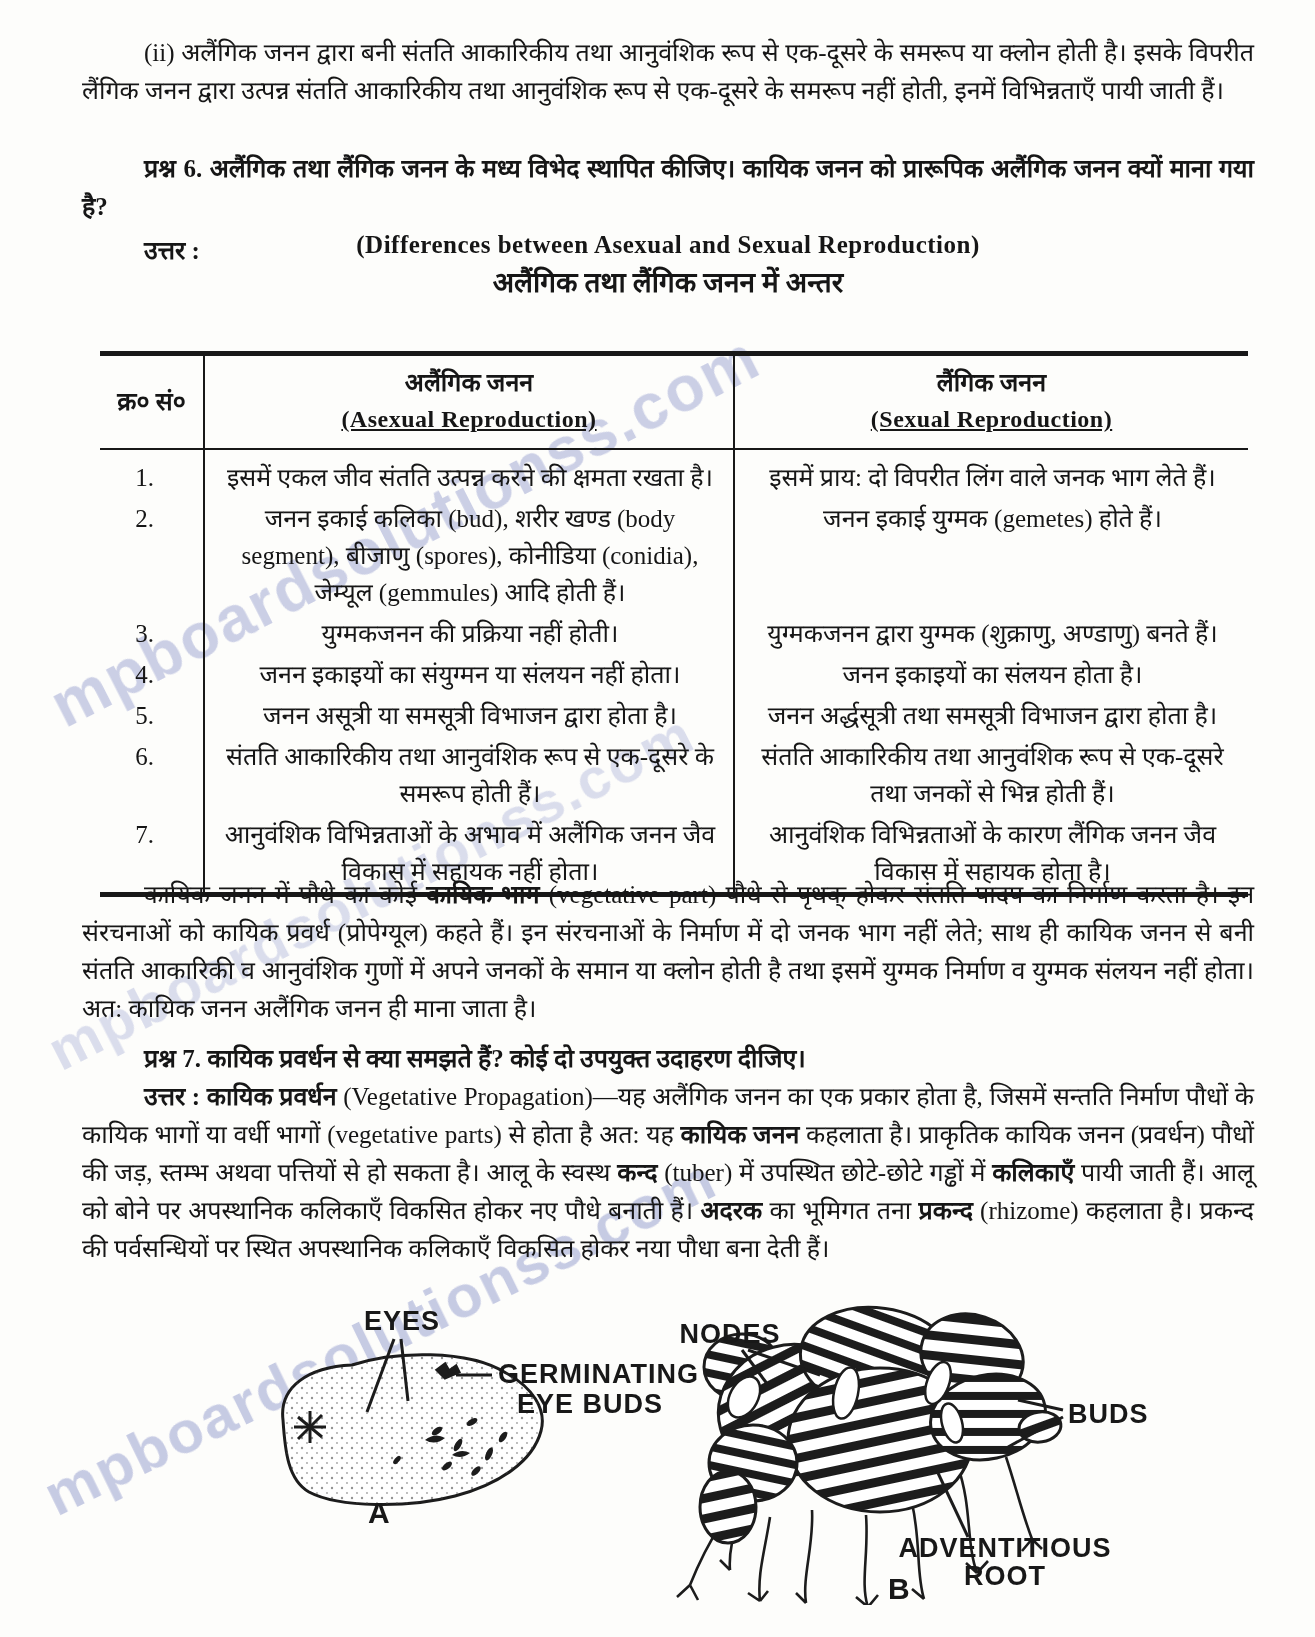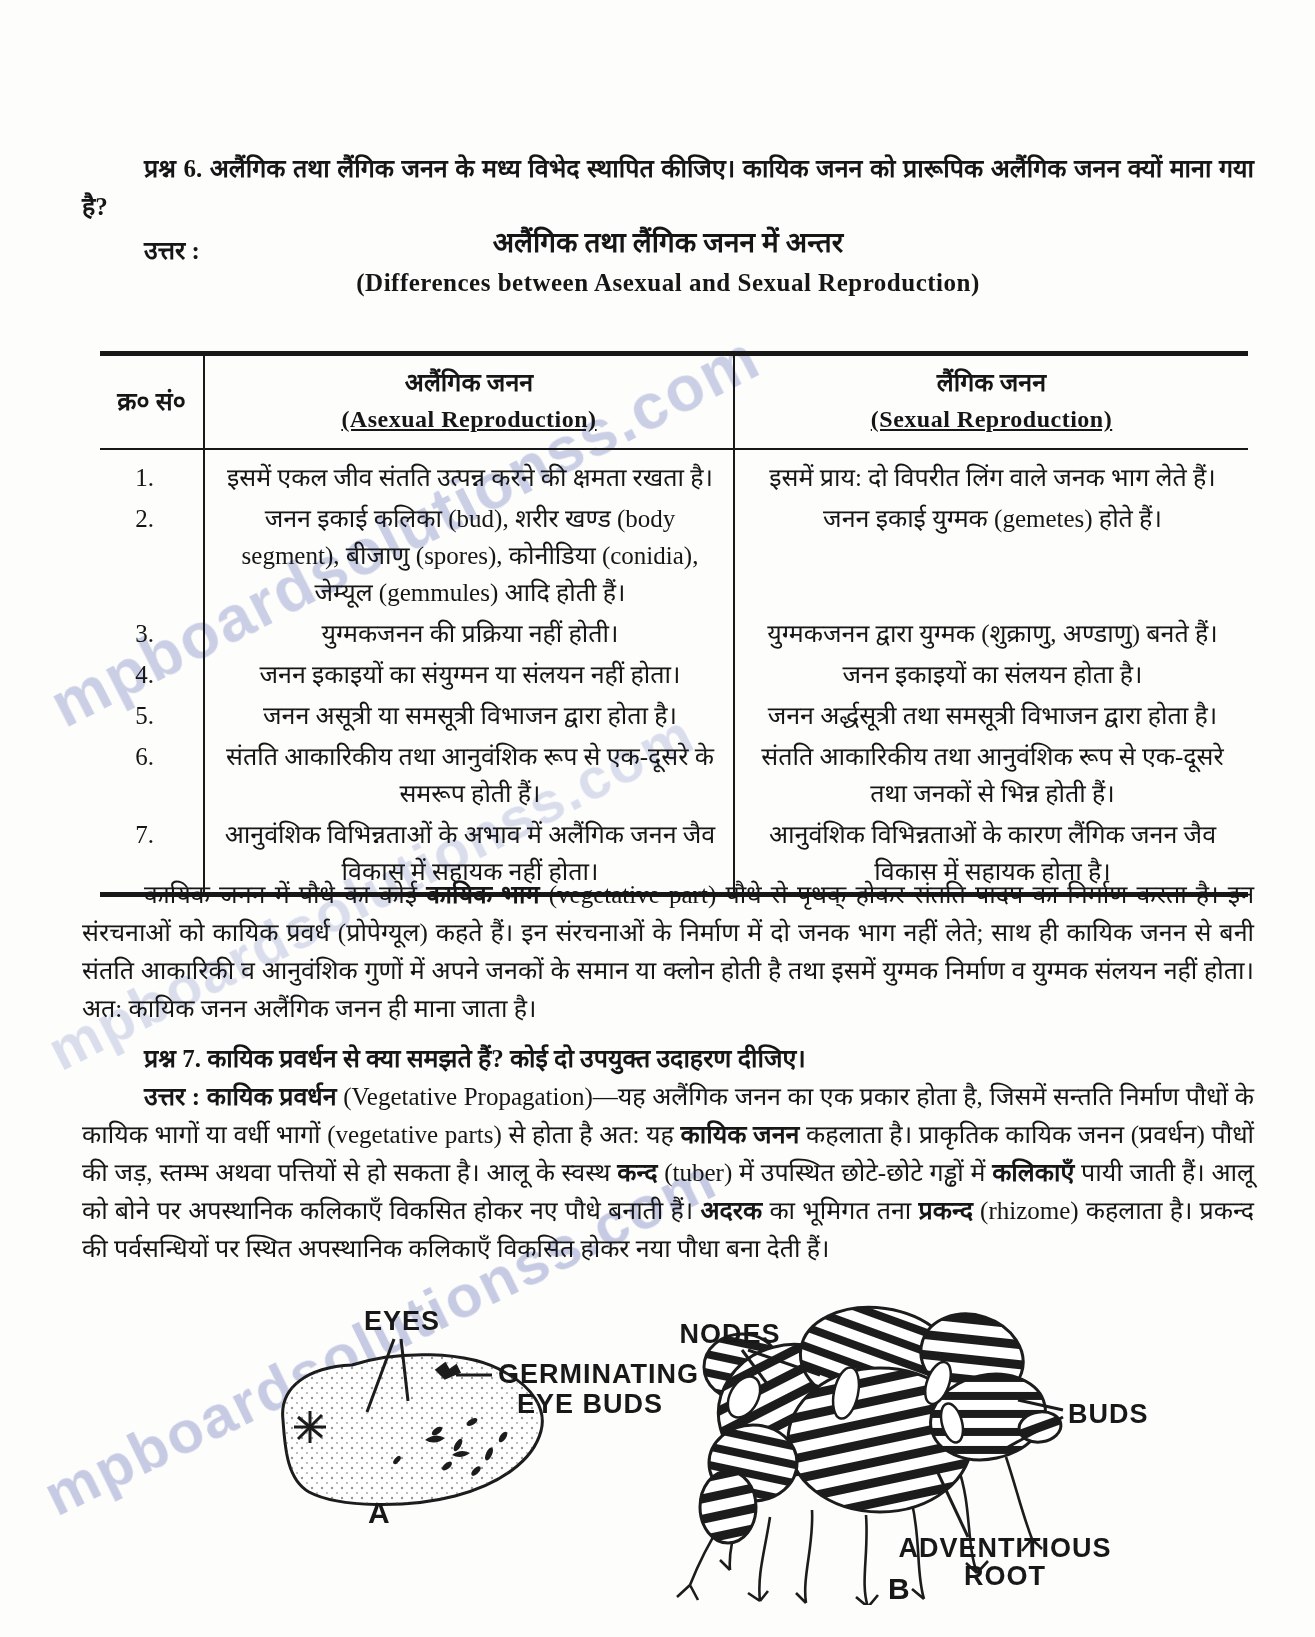--- a/index.html
+++ b/index.html
@@ -55,27 +55,28 @@
 </style>
 </head>
 <body>
 
 <div class="page">
 
   <div class="wm wm1">mpboardsolutionss.com</div>
   <div class="wm wm2">mpboardsolutionss.com</div>
   <div class="wm wm3">mpboardsolutionss.com</div>
 
+  <div class="abs body-text indent" style="top:34px;">(ii) अलैंगिक जनन द्वारा बनी संतति आकारिकीय तथा आनुवंशिक रूप से एक-दूसरे के समरूप या क्लोन होती है। इसके विपरीत लैंगिक जनन द्वारा उत्पन्न संतति आकारिकीय तथा आनुवंशिक रूप से एक-दूसरे के समरूप नहीं होती, इनमें विभिन्नताएँ पायी जाती हैं।</div>
 
   <div class="abs body-text indent bold" style="top:150px;">प्रश्न 6. अलैंगिक तथा लैंगिक जनन के मध्य विभेद स्थापित कीजिए। कायिक जनन को प्रारूपिक अलैंगिक जनन क्यों माना गया है?</div>
 
   <div class="abs" style="top:224px;left:82px;width:1172px;">
     <span class="bold" style="position:absolute;left:62px;top:8px;">उत्तर :</span>
+    <div class="center title-en" style="margin-top:2px;">(Differences between Asexual and Sexual Reproduction)</div>
     <div class="center title-hi">अलैंगिक तथा लैंगिक जनन में अन्तर</div>
-    <div class="center title-en" style="margin-top:2px;">(Differences between Asexual and Sexual Reproduction)</div>
   </div>
 
   <div class="abs" style="top:307px;left:100px;margin-top:44px;">
     <table class="diff">
       <colgroup>
           <col class="c1">
           <col class="c2">
           <col class="c3">
         </colgroup>
       <thead>

